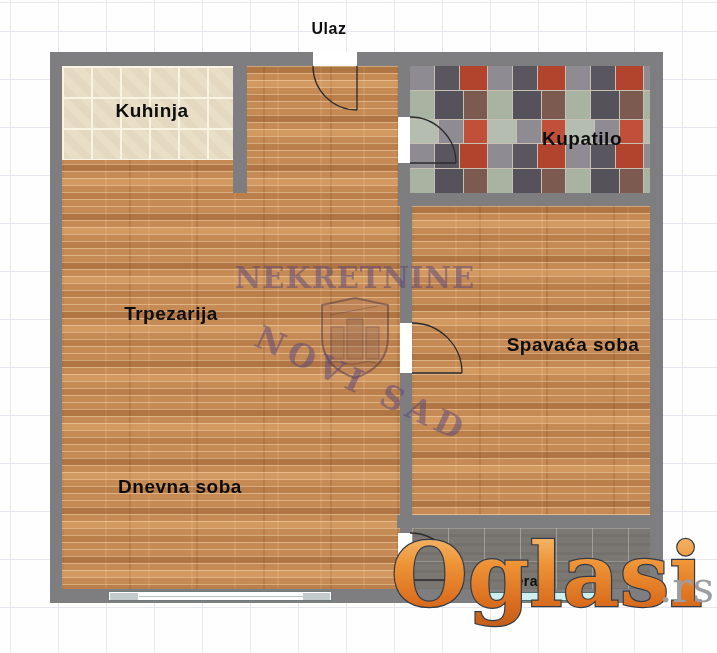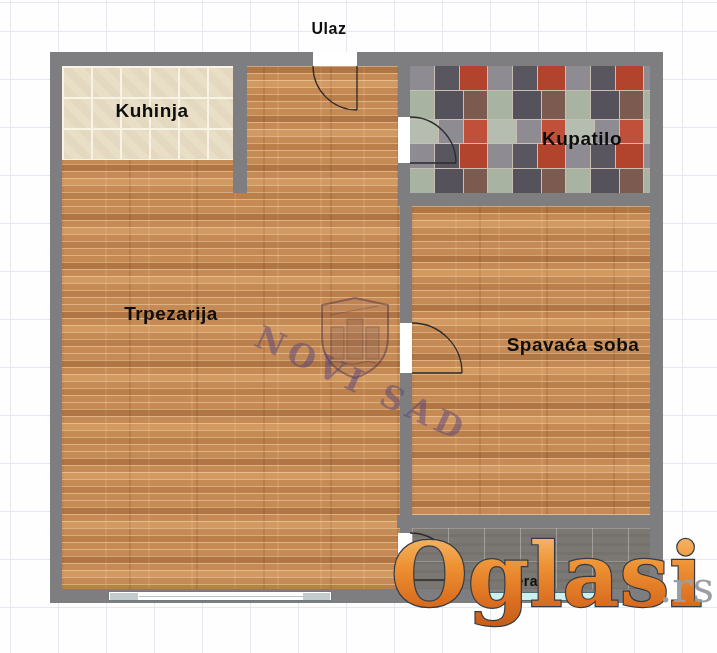--- a/index.html
+++ b/index.html
@@ -109,37 +109,39 @@
 
   <div class="teal" style="left:483px;top:592px;width:127px;height:9px;"></div>
 
   <svg class="abs" style="left:0;top:0;" width="717" height="653" fill="none" stroke="#2b2b2b" stroke-width="1.3">
     <path d="M 313 66 A 44 44 0 0 0 357 110 M 357 66 L 357 110"></path>
     <path d="M 410 117 A 46 46 0 0 1 456 163 M 410 163 L 456 163"></path>
     <path d="M 412 323 A 50 50 0 0 1 462 373 M 412 373 L 462 373"></path>
     <path d="M 410 533 A 47 47 0 0 1 457 580 M 410 580 L 457 580"></path>
   </svg>
 
+  <div class="wm wm2">NEKRETNINE</div>
 
   <svg class="abs" style="left:316px;top:295px;opacity:0.5;" width="78" height="86" viewBox="0 0 78 86">
     <path d="M39 3 L72 10 L72 42 Q72 72 39 83 Q6 72 6 42 L6 10 Z" fill="rgba(150,105,95,0.25)" stroke="rgba(60,40,70,0.9)" stroke-width="2"></path>
     <rect x="15" y="32" width="13" height="32" fill="rgba(90,60,70,0.35)" stroke="rgba(60,40,70,0.7)"></rect>
     <rect x="31" y="24" width="16" height="40" fill="rgba(90,60,70,0.40)" stroke="rgba(60,40,70,0.7)"></rect>
     <rect x="50" y="32" width="13" height="32" fill="rgba(90,60,70,0.35)" stroke="rgba(60,40,70,0.7)"></rect>
     <path d="M12 68 Q20 65 28 68 Q36 71 44 68 Q52 65 60 68" stroke="rgba(60,40,70,0.7)" fill="none"></path>
     <path d="M14 20 L62 11" stroke="rgba(60,40,70,0.6)" fill="none"></path>
   </svg>
 
   <div class="wm wmcity">NOVI SAD</div>
 
   <div class="lbl" style="left:329px;top:29px;font-size:16px;">Ulaz</div>
   <div class="lbl" style="left:152px;top:111px;">Kuhinja</div>
   <div class="lbl" style="left:582px;top:139px;">Kupatilo</div>
   <div class="lbl" style="left:171px;top:314px;">Trpezarija</div>
   <div class="lbl" style="left:533px;top:345px;margin-left:40px;">Spavaća soba</div>
+  <div class="lbl" style="left:180px;top:487px;">Dnevna soba</div>
   <div class="lbl" style="left:531px;top:581px;font-size:14px;">Terasa</div>
 
   <svg class="abs" style="left:383px;top:524px;" width="334" height="118" viewBox="0 0 334 118">
     <defs>
       <linearGradient id="og" x1="0" y1="0" x2="0" y2="1">
         <stop offset="0" stop-color="#f7c57f"></stop>
         <stop offset="0.4" stop-color="#ee9335"></stop>
         <stop offset="0.75" stop-color="#db6f1f"></stop>
         <stop offset="1" stop-color="#c35d1b"></stop>
       </linearGradient>

